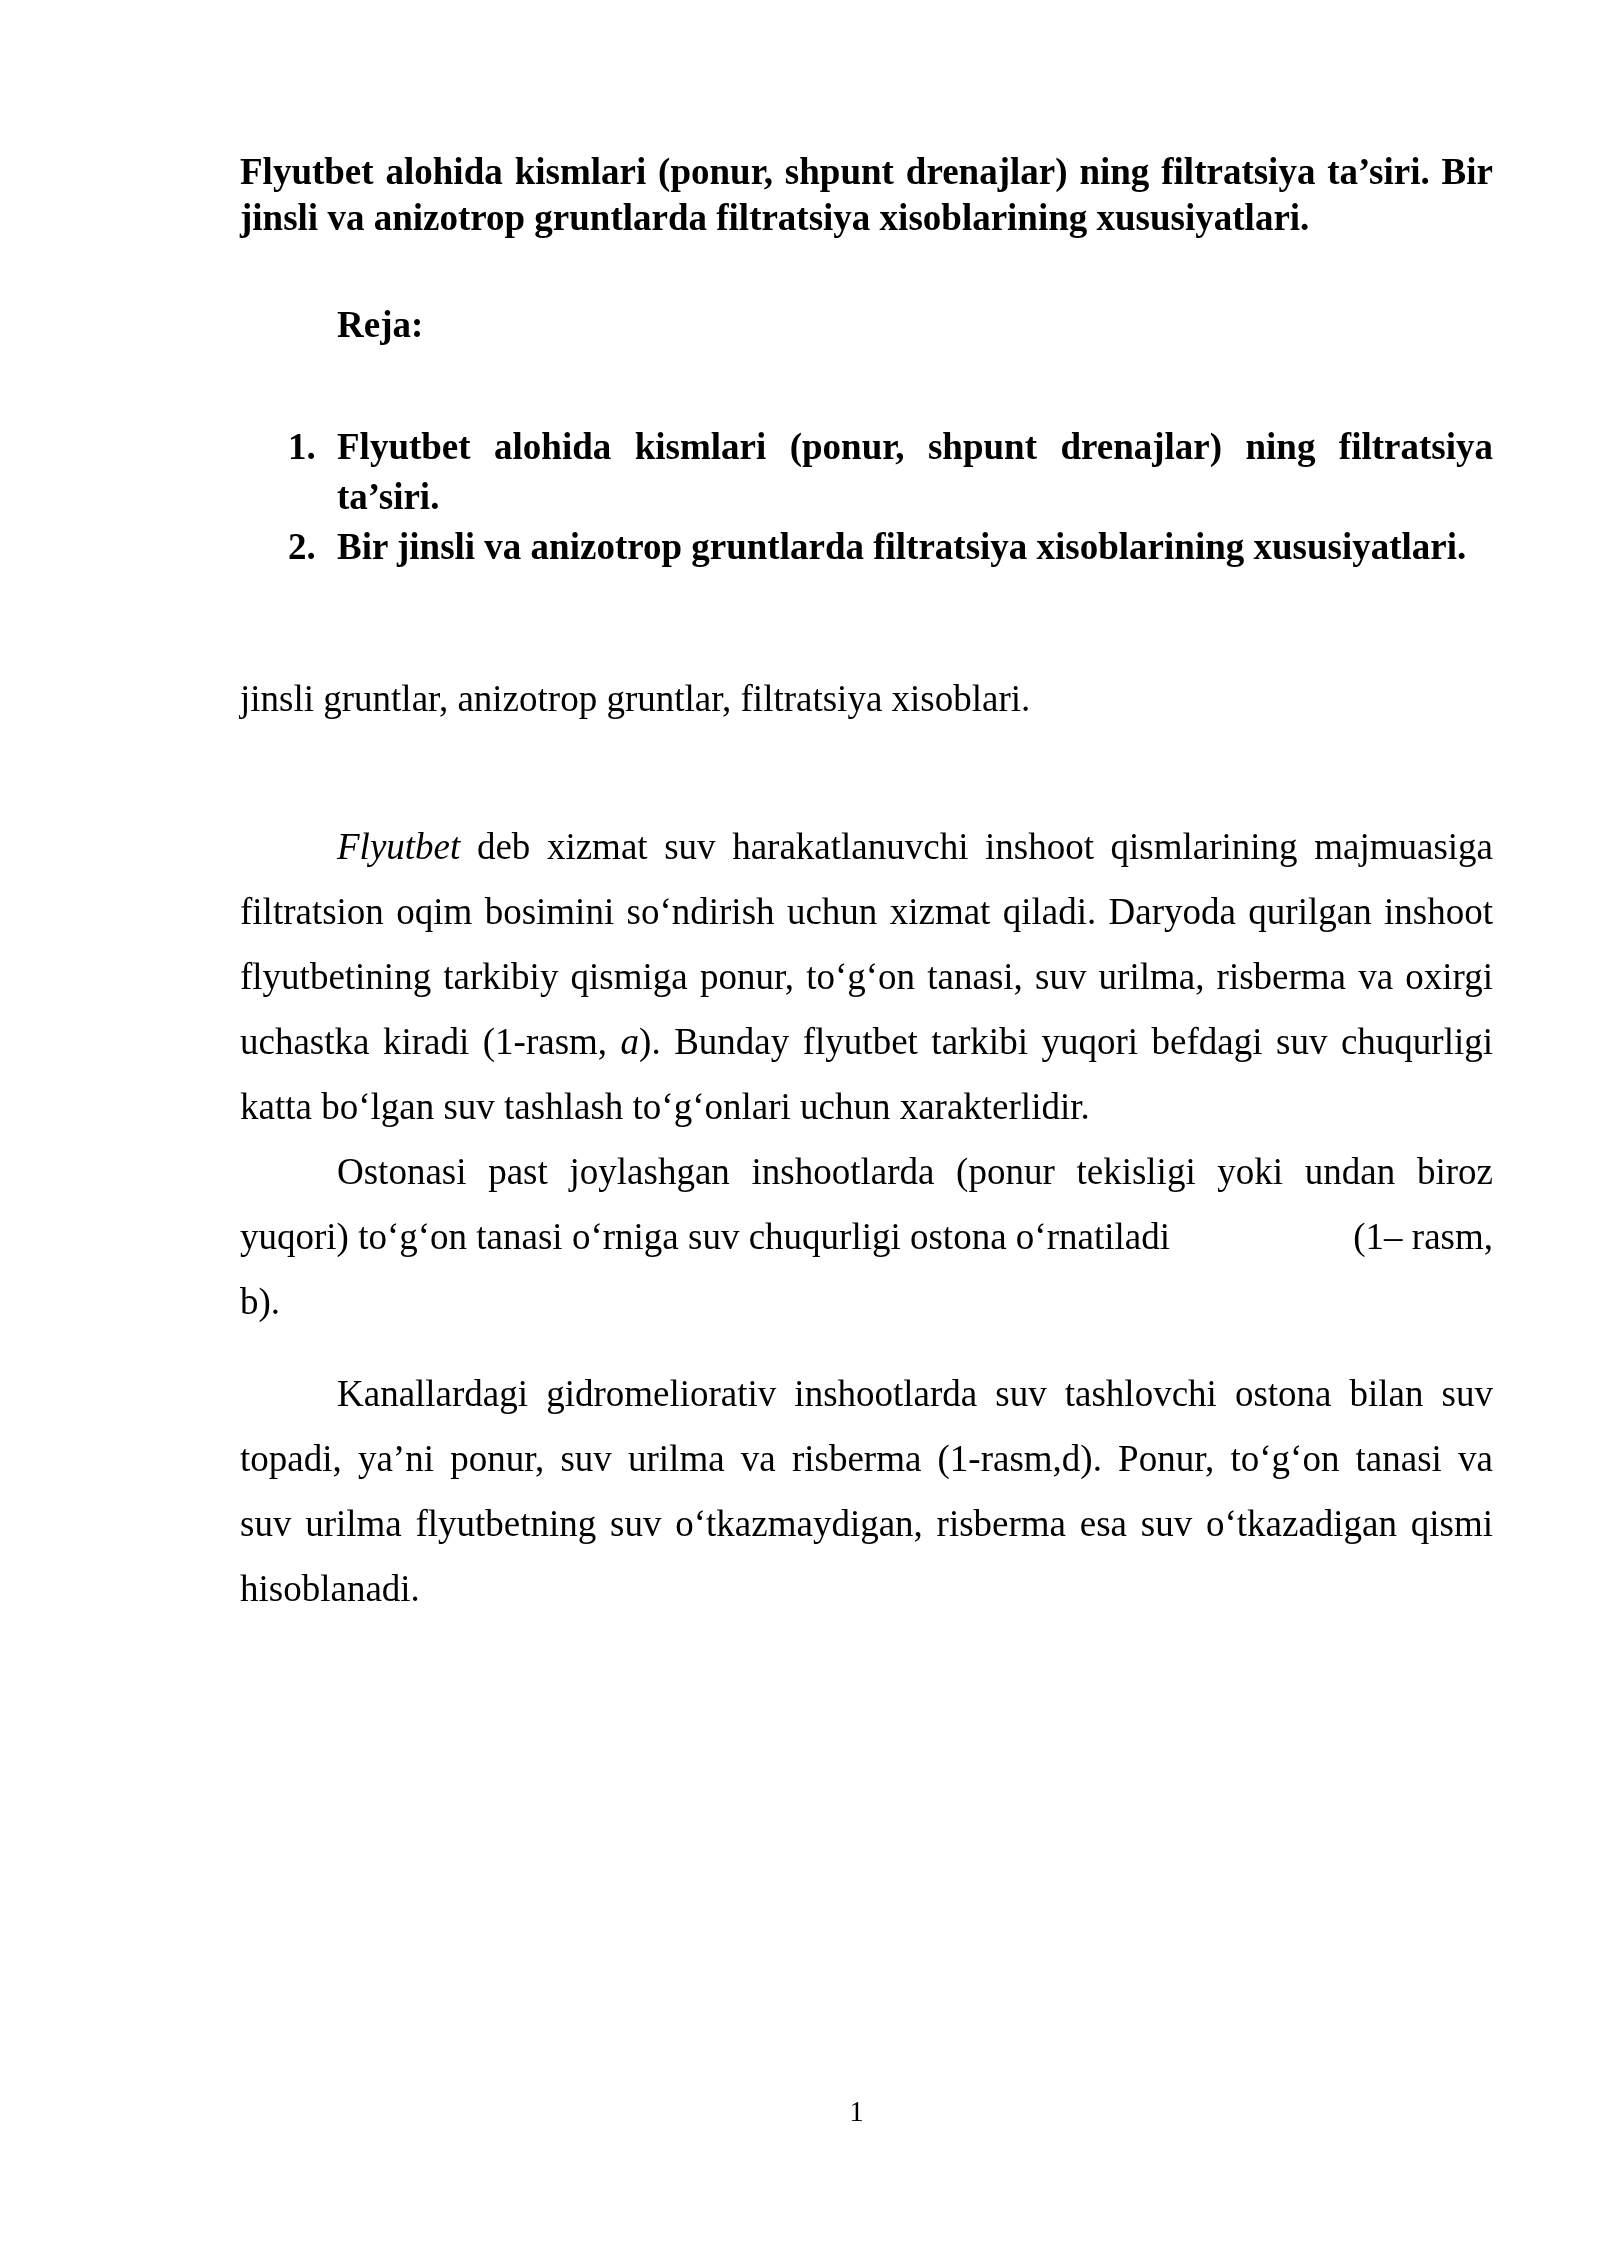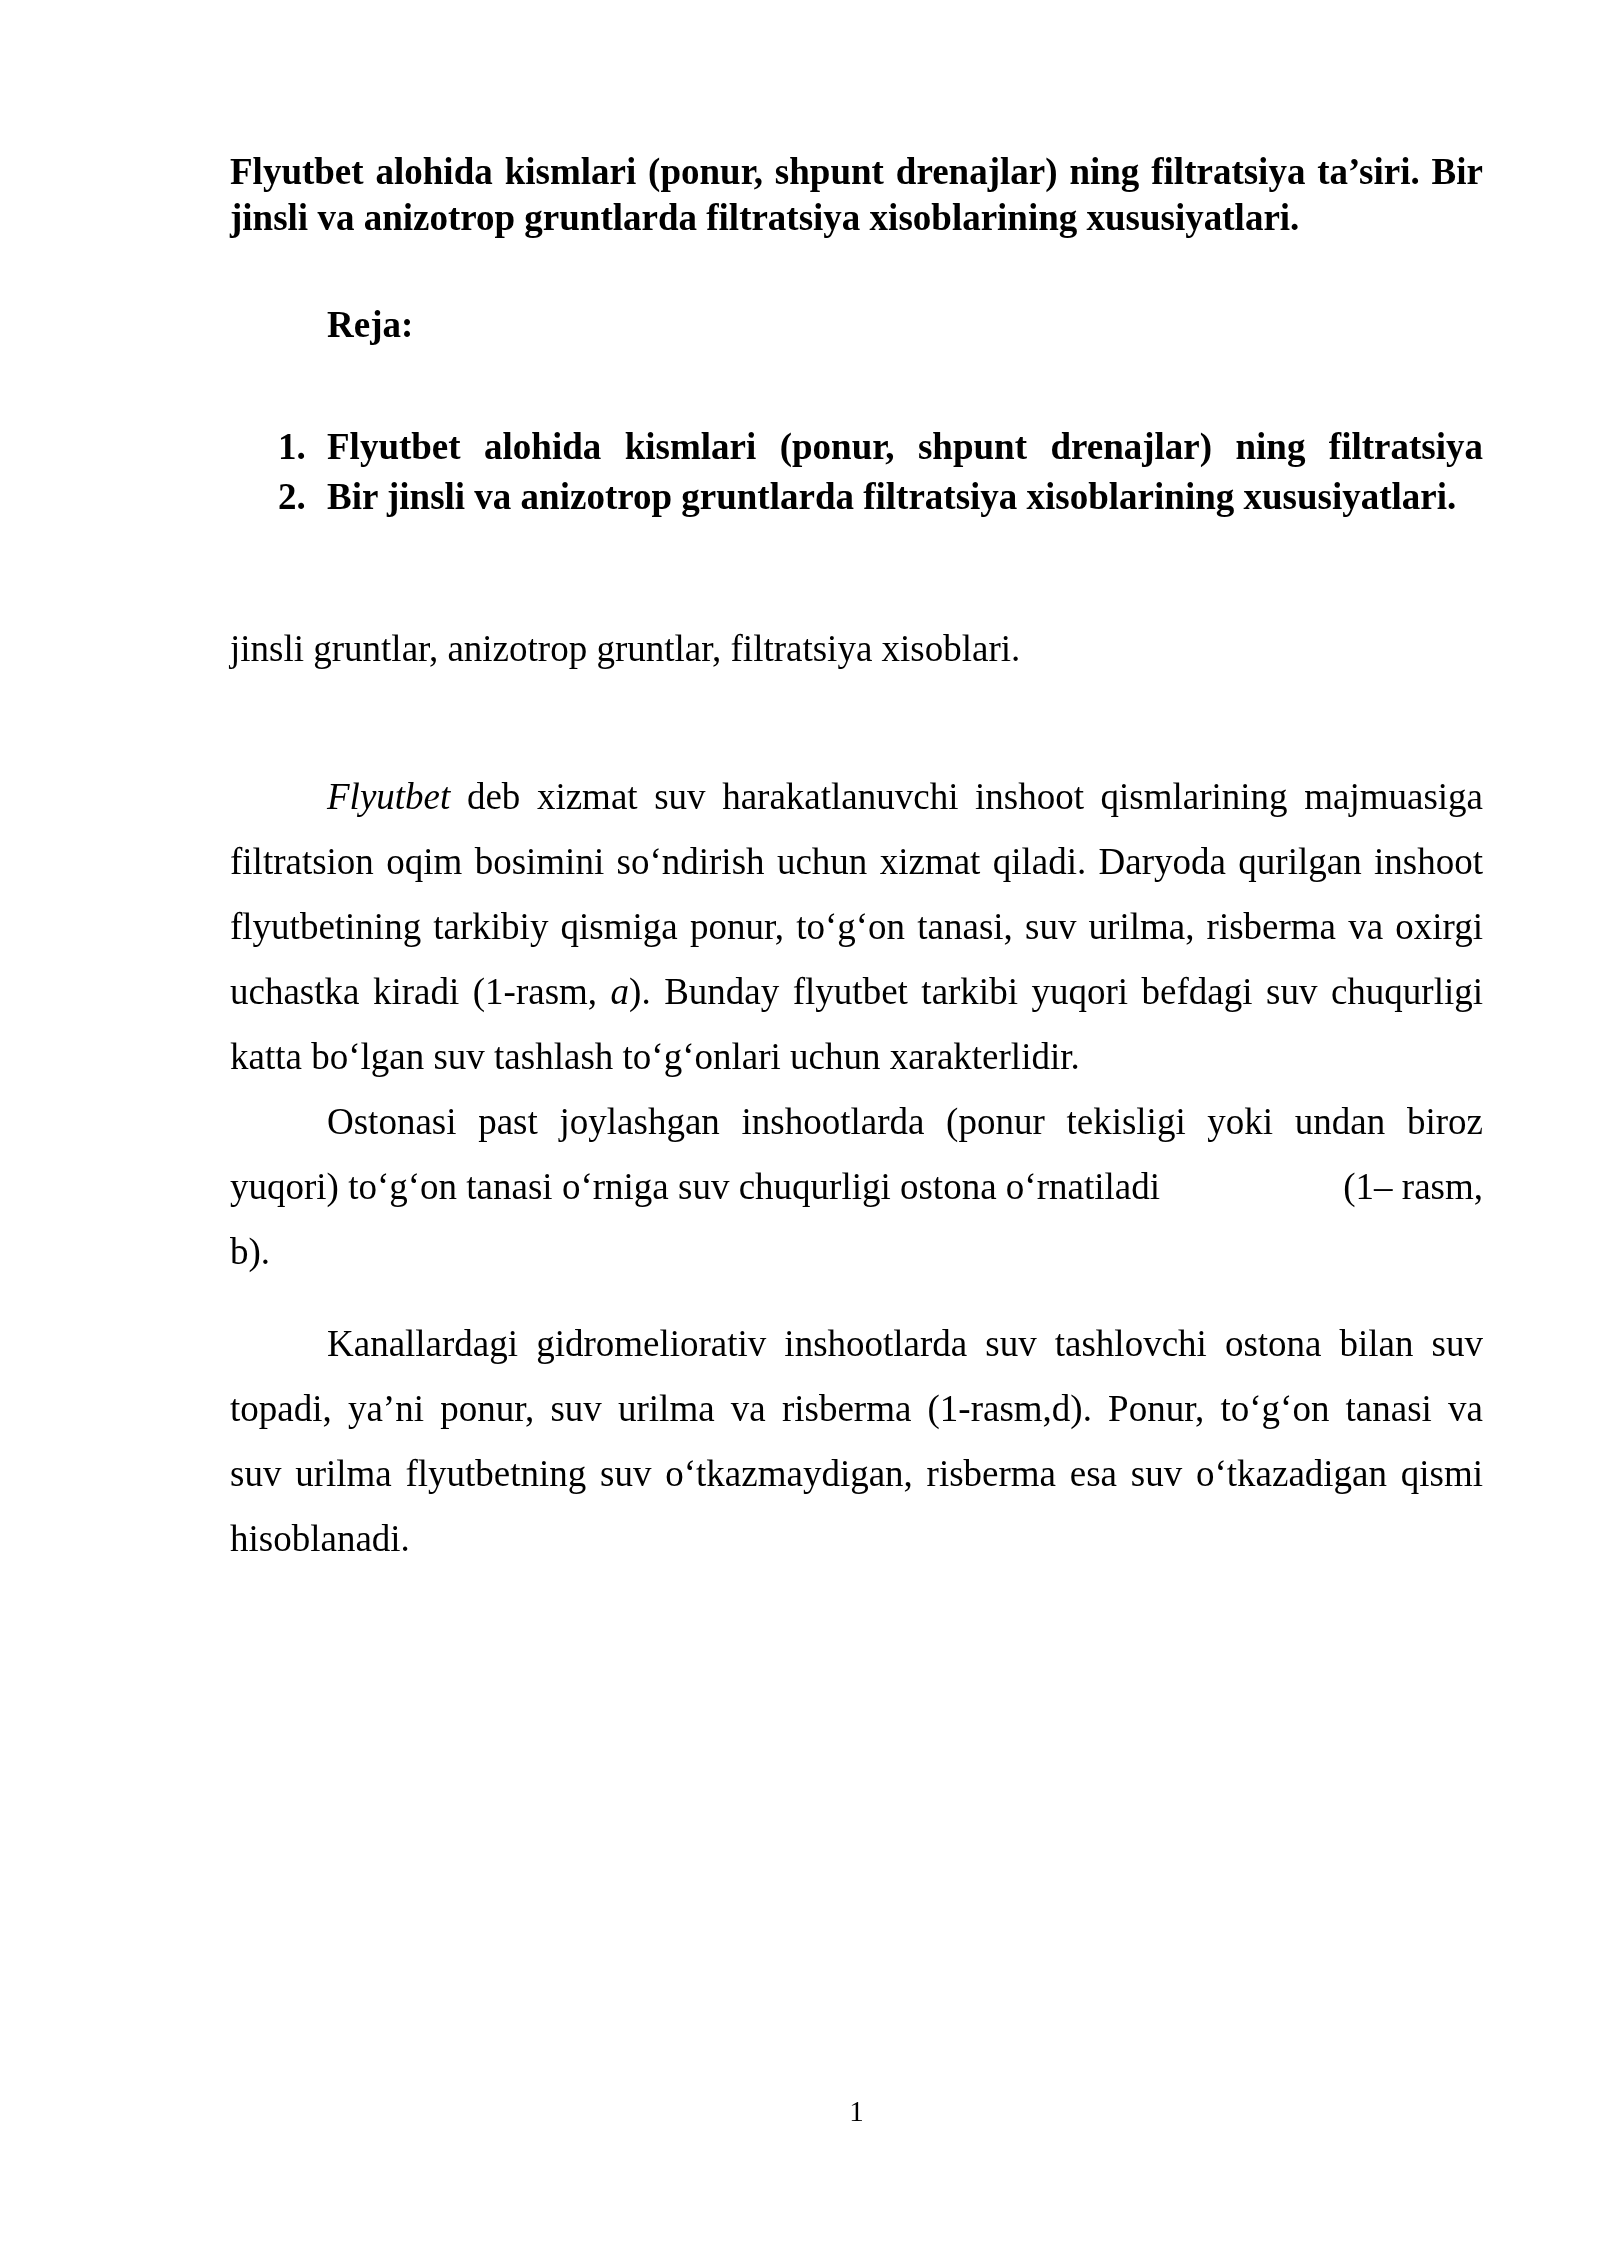--- a/index.html
+++ b/index.html
@@ -10,21 +10,21 @@
     width: 1600px;
     height: 2262px;
     background: #ffffff;
     color: #000000;
     font-family: "Liberation Serif", serif;
     overflow: hidden;
   }
 
   .content {
     position: absolute;
-    left: 230px;
+    left: 240px;
     top: 0;
     width: 1253px;
     padding-top: 149px;
   }
 
   .line { text-align: justify; text-align-last: justify; }
   .line.last { text-align-last: left; }
   .line.ind { text-indent: 97px; }
   .line.split { display: flex; justify-content: space-between; text-indent: 0; }
 
@@ -73,20 +73,21 @@
     <div class="title" id="title">
         <div class="line"><span>Flyutbet alohida kismlari (ponur, shpunt drenajlar) ning filtratsiya ta’siri. Bir</span></div>
         <div class="line last"><span>jinsli va anizotrop gruntlarda filtratsiya xisoblarining xususiyatlari.</span></div>
       </div>
 
     <div class="reja">Reja:</div>
 
     <div class="plan" id="plan">
         <div>
           <div class="line"><span class="marker">1.</span><span>Flyutbet alohida kismlari (ponur, shpunt drenajlar) ning filtratsiya</span></div>
+          <div class="line last"><span>ta’siri.</span></div>
         </div>
         <div>
           <div class="line last"><span class="marker">2.</span><span>Bir jinsli va anizotrop gruntlarda filtratsiya xisoblarining xususiyatlari.</span></div>
         </div>
       </div>
 
     <div class="keywords" id="keywords">
         <div class="line last"><span>jinsli gruntlar, anizotrop gruntlar, filtratsiya xisoblari.</span></div>
       </div>
 

